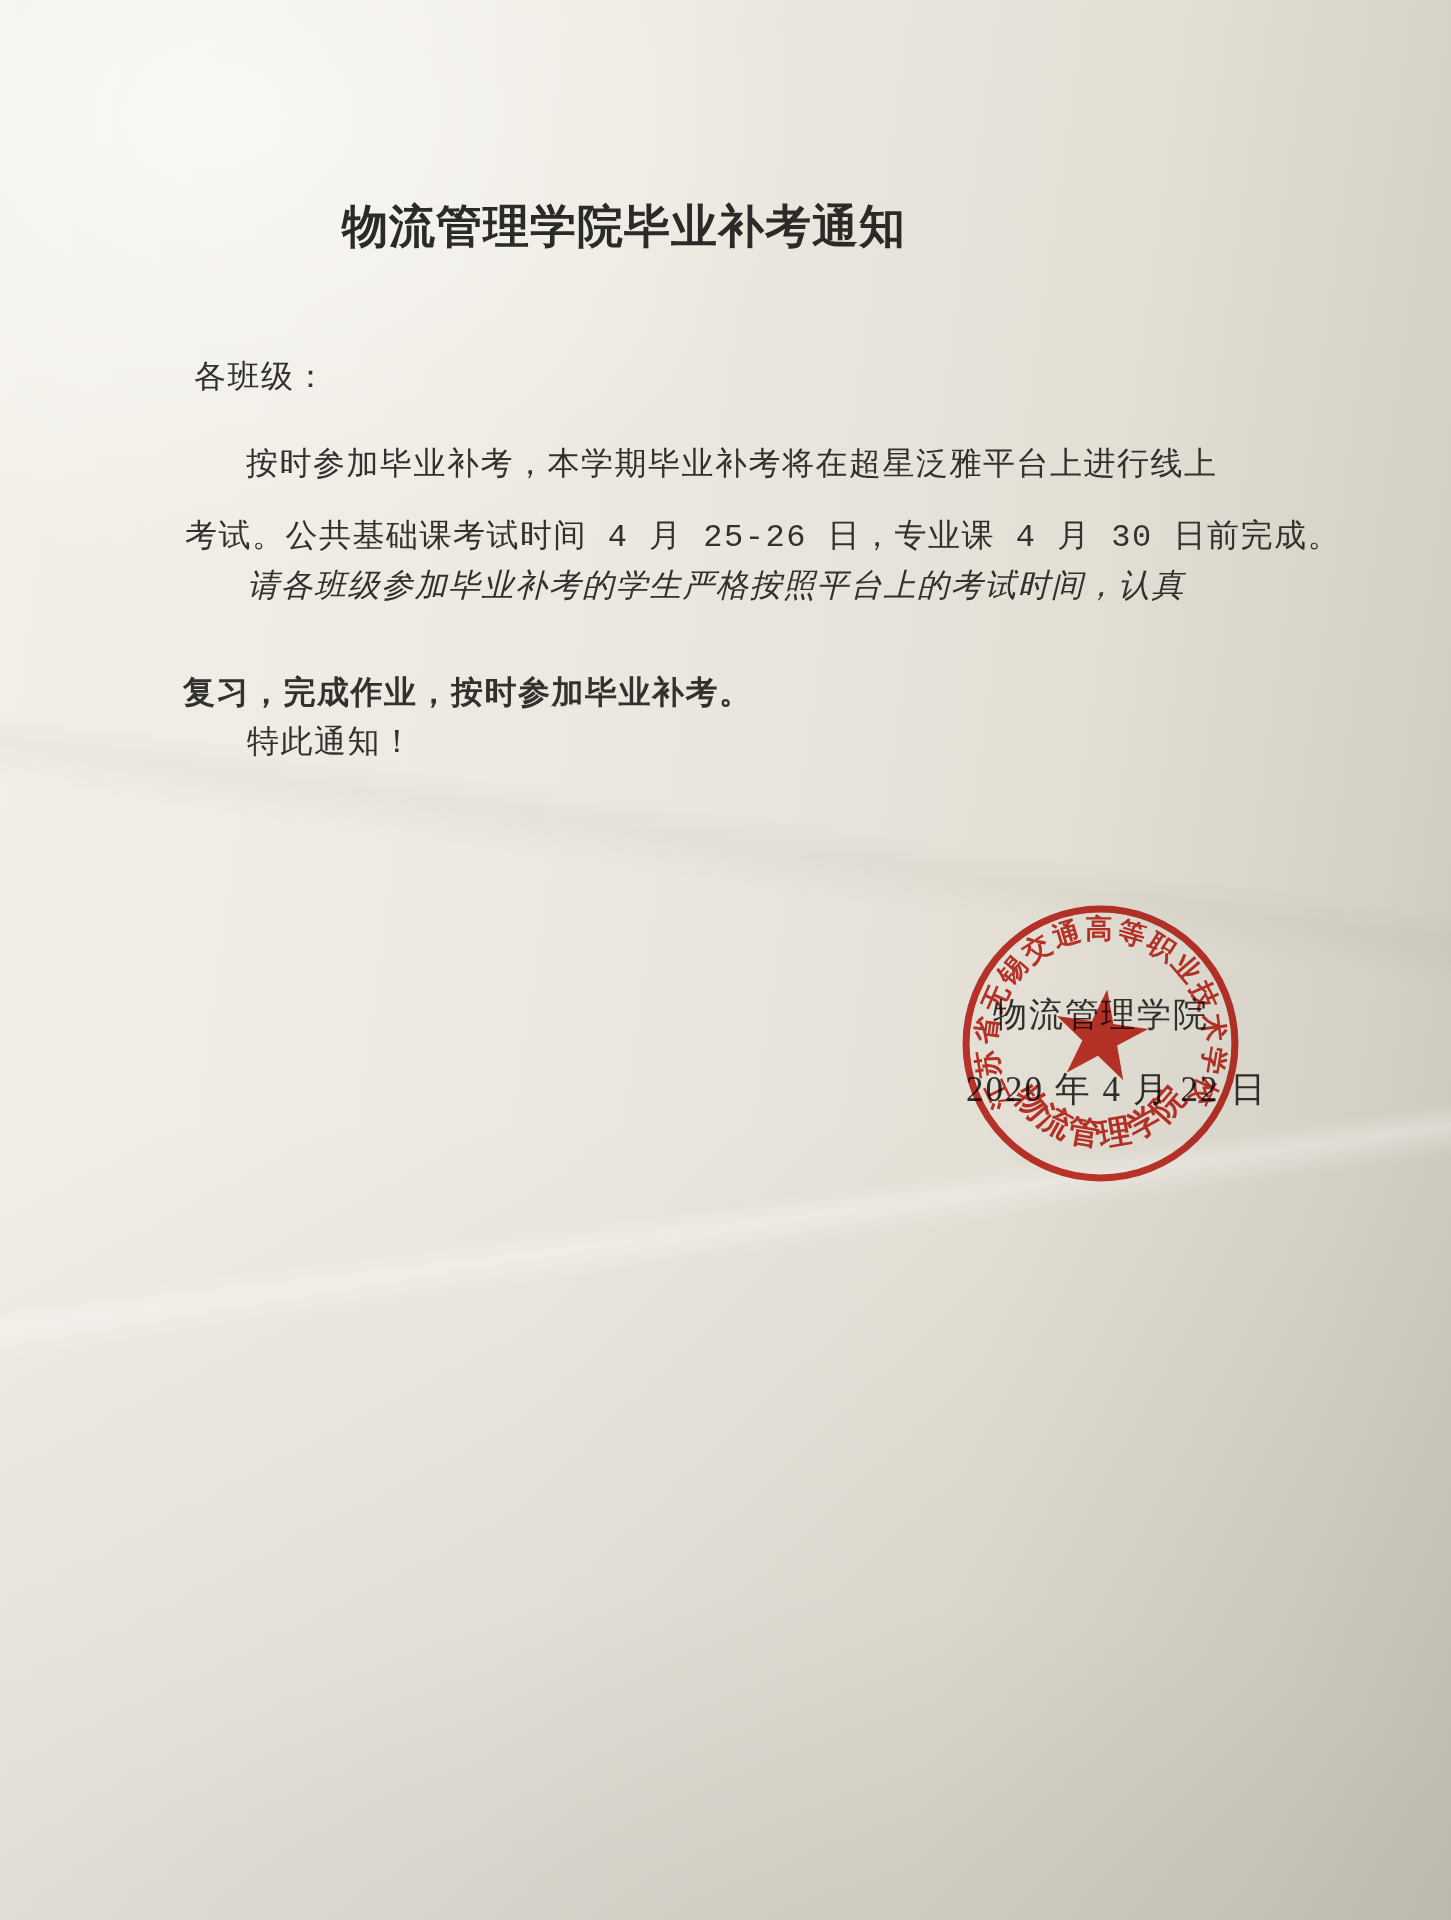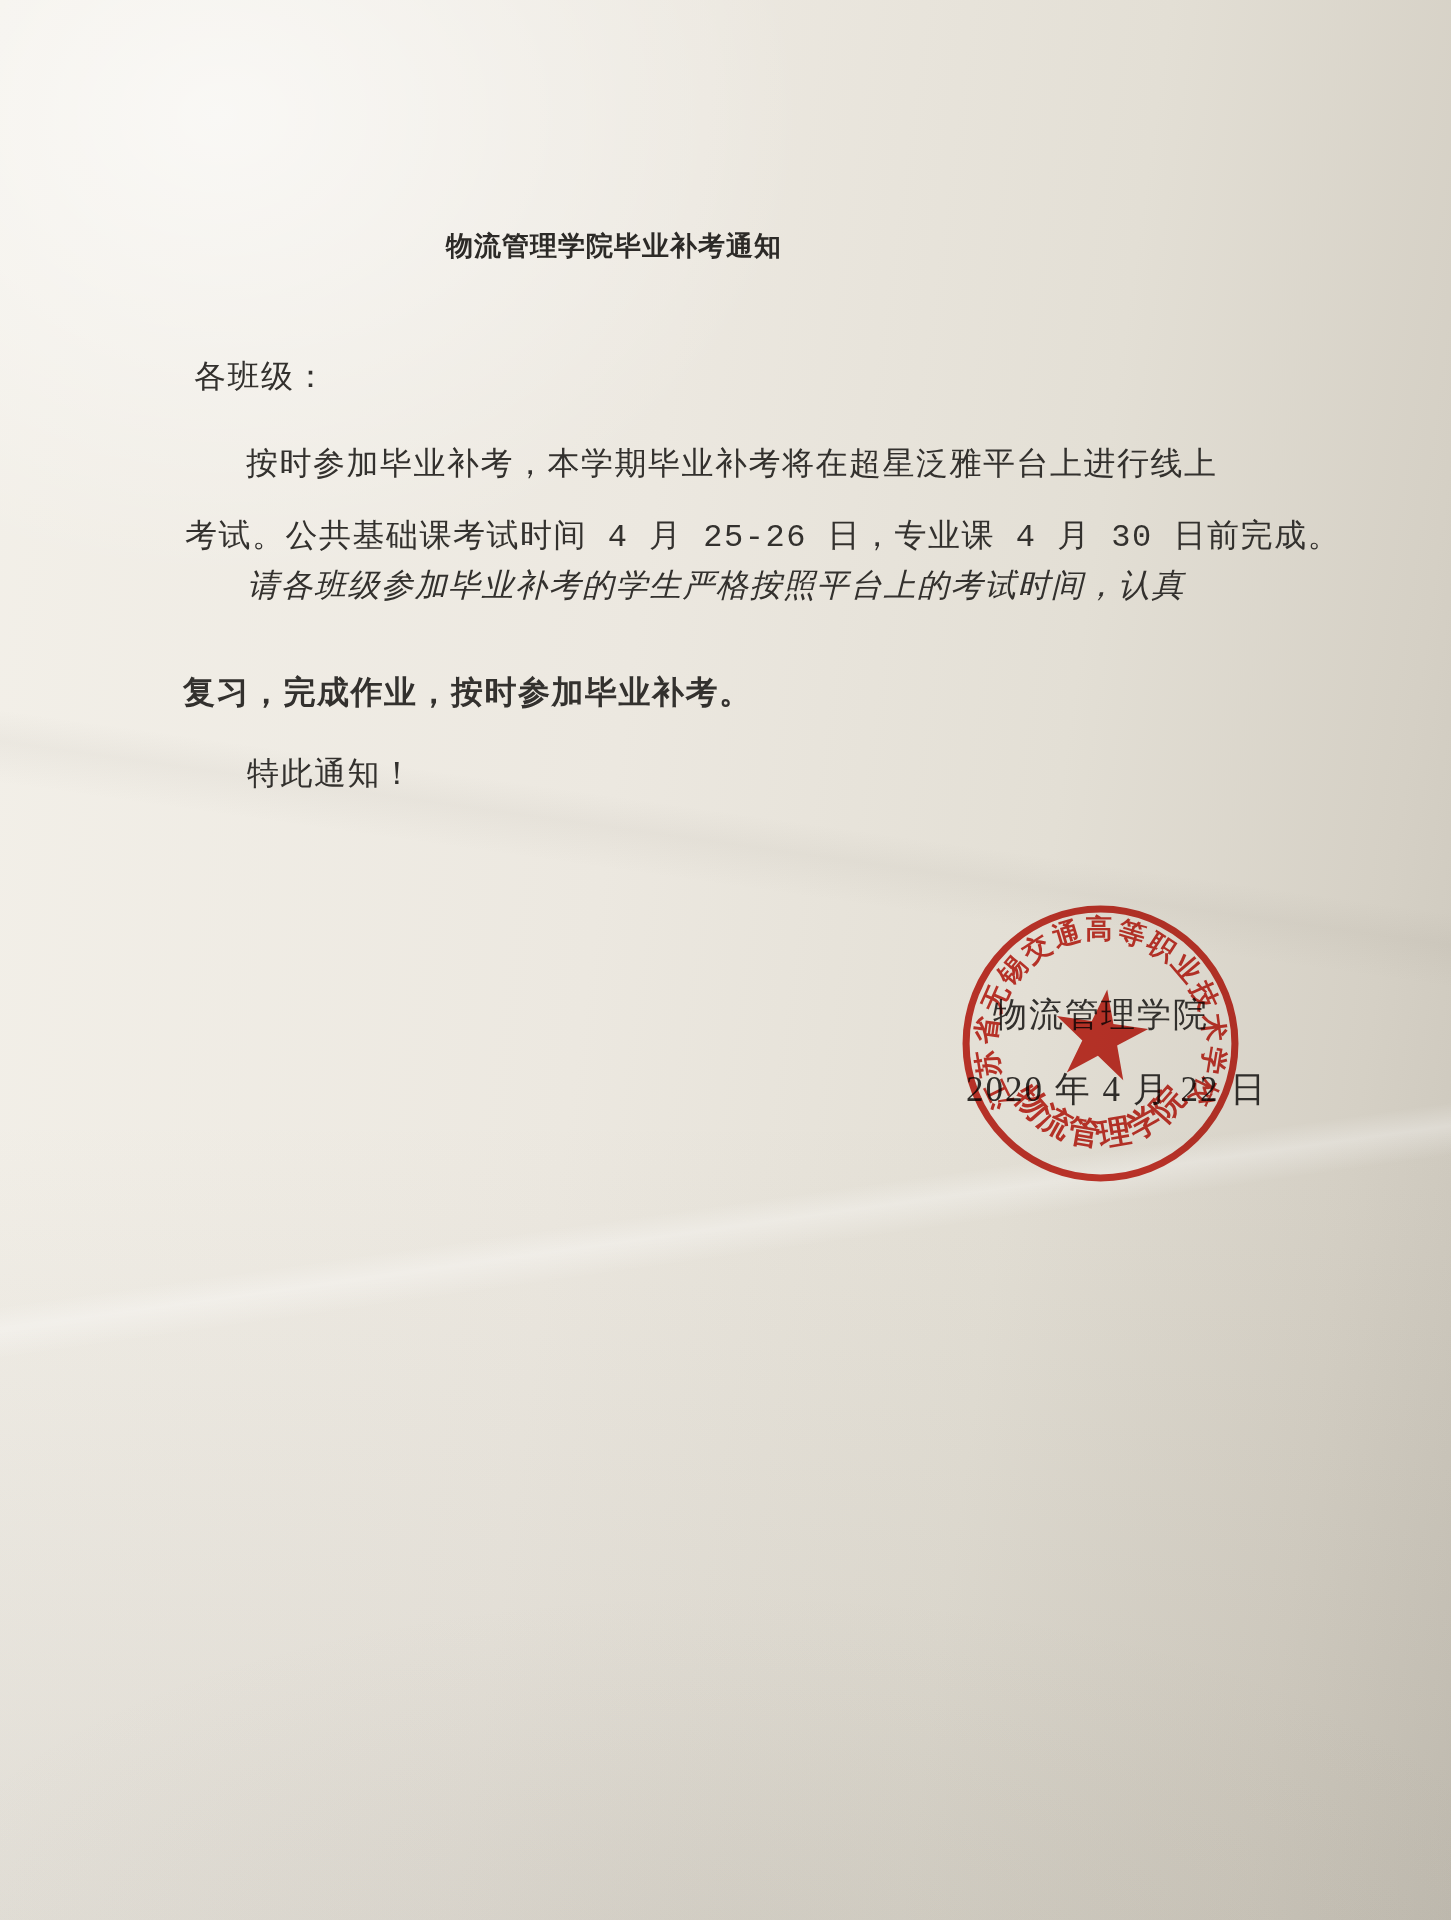--- a/index.html
+++ b/index.html
@@ -22,43 +22,42 @@
     position: absolute;
     inset: 0;
     pointer-events: none;
     background:
       linear-gradient(172deg, rgba(255,255,255,0) 61.5%, rgba(255,255,255,0.30) 62.6%, rgba(255,255,255,0) 64%),
       linear-gradient(188deg, rgba(0,0,0,0) 43%, rgba(110,102,90,0.05) 44.5%, rgba(0,0,0,0) 46.5%),
       radial-gradient(ellipse 1200px 500px at 50% 101%, rgba(120,112,98,0.08), rgba(0,0,0,0) 70%);
   }
   .doc-title {
     position: absolute;
-    left: 4px;
+    left: 14px;
     top: 196px;
     width: 1220px;
     text-align: center;
-    font-size: 27px;
+    font-size: 46px;
     font-weight: 600;
     letter-spacing: 1px;
     color: #2c2a27;
-    margin-top: 32px;
   }
   .doc-line {
     position: absolute;
     font-size: 32px;
     color: #33312e;
     letter-spacing: 1.5px;
     white-space: nowrap;
   }
   .salutation { left: 194px; top: 355px; }
   .l1 { left: 246px; top: 442px; }
   .l2 { left: 185px; top: 514px; font-family: Liberation Mono, monospace; }
   .l3 { left: 247px; top: 564px; font-style: italic; }
   .l4 { left: 183px; top: 671px; font-weight: bold; }
-  .l5 { left: 247px; top: 752px; }
+  .l5 { left: 247px; top: 720px; }
   .sig-dept {
     position: absolute;
     left: 993px;
     top: 992px;
     font-size: 34px;
     letter-spacing: 2px;
     color: #32302d;
     white-space: nowrap;
   }
   .sig-date {

